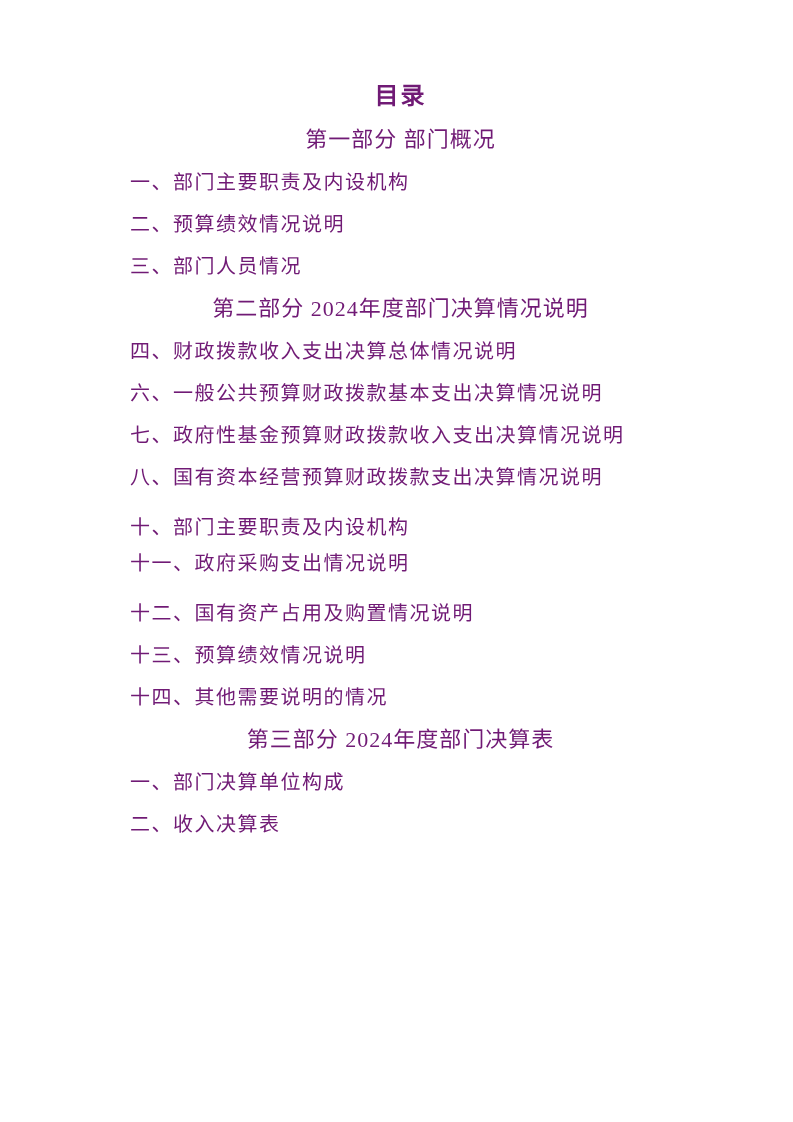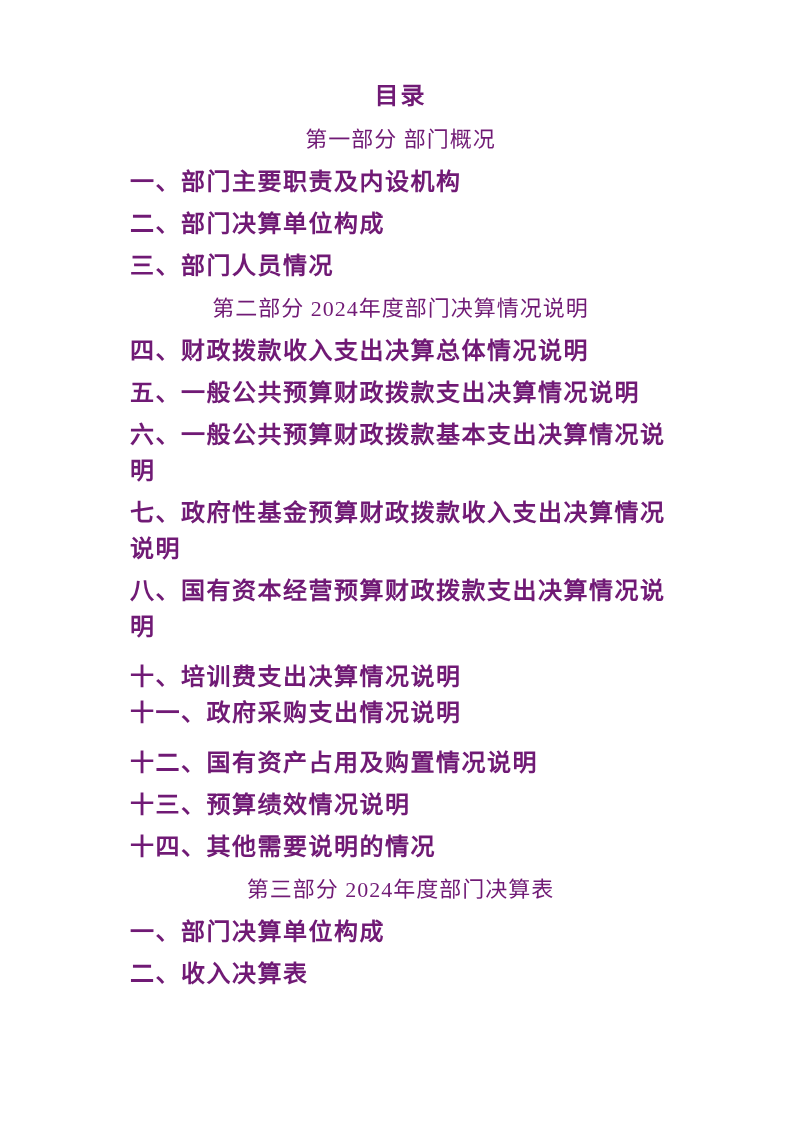--- a/index.html
+++ b/index.html
@@ -29,22 +29,22 @@
   }
   .section-heading {
     font-size: 22px;
     font-weight: 400;
     text-align: center;
     letter-spacing: 1px;
     line-height: 37px;
     margin: 0 0 6px 0;
   }
   .toc-item {
-    font-size: 24px;
-    font-weight: 700;
+    font-size: 20px;
+    font-weight: 400;
     letter-spacing: 1.5px;
     line-height: 36px;
     text-align: left;
     margin: 0 0 6px 0;
     word-break: break-all;
   }
   
   .toc-item.gap-before { margin-top: 14px; }
   .toc-item.tight      { margin-bottom: 0; }
   .toc-item.loose      { margin-bottom: 14px; }
@@ -52,32 +52,31 @@
 </head>
 <body>
 
 <div class="page">
 
   <div class="doc-title">目录</div>
 
   <div>
     <div class="section-heading">第一部分  部门概况</div>
     <p class="toc-item">一、部门主要职责及内设机构</p>
-    <p class="toc-item">二、部门决算单位构成</p>
+    <p class="toc-item">二、预算绩效情况说明</p>
     <p class="toc-item">三、部门人员情况</p>
   </div>
 
   <div>
     <div class="section-heading">第二部分  2024年度部门决算情况说明</div>
     <p class="toc-item">四、财政拨款收入支出决算总体情况说明</p>
-    <p class="toc-item">五、一般公共预算财政拨款支出决算情况说明</p>
     <p class="toc-item">六、一般公共预算财政拨款基本支出决算情况说明</p>
     <p class="toc-item">七、政府性基金预算财政拨款收入支出决算情况说明</p>
     <p class="toc-item">八、国有资本经营预算财政拨款支出决算情况说明</p>
-    <p class="toc-item gap-before tight">十、培训费支出决算情况说明</p>
+    <p class="toc-item gap-before tight">十、部门主要职责及内设机构</p>
     <p class="toc-item loose">十一、政府采购支出情况说明</p>
     <p class="toc-item">十二、国有资产占用及购置情况说明</p>
     <p class="toc-item">十三、预算绩效情况说明</p>
     <p class="toc-item">十四、其他需要说明的情况</p>
   </div>
 
   <div>
     <div class="section-heading">第三部分  2024年度部门决算表</div>
     <p class="toc-item">一、部门决算单位构成</p>
     <p class="toc-item">二、收入决算表</p>

